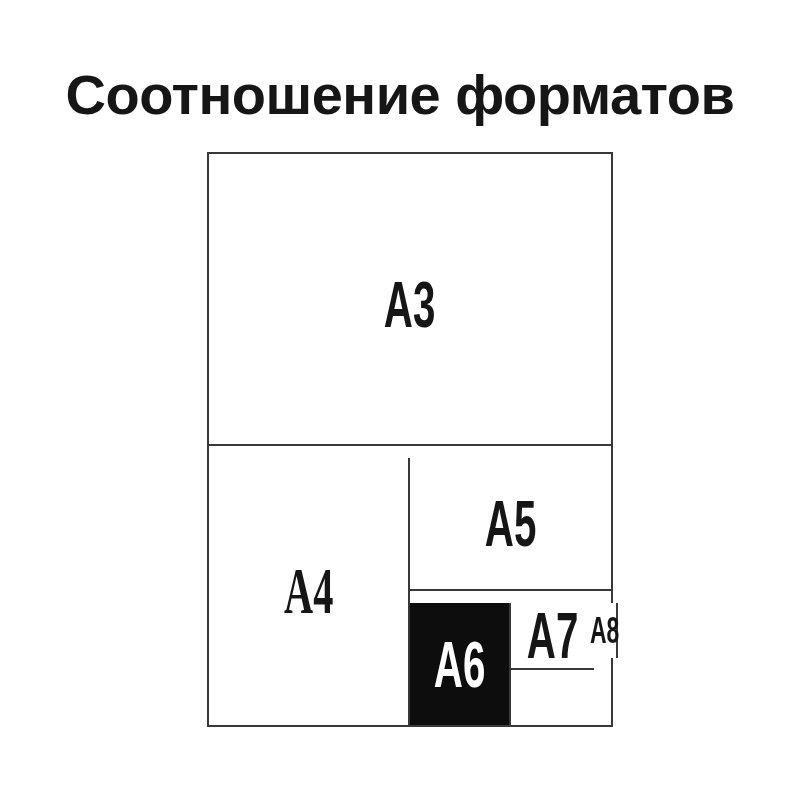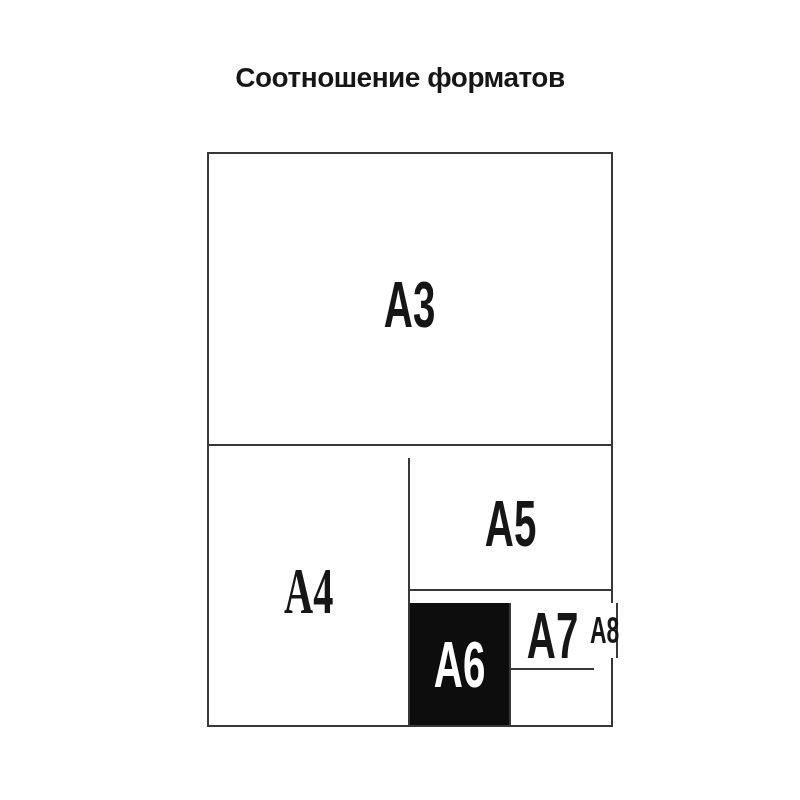--- a/index.html
+++ b/index.html
@@ -10,21 +10,21 @@
     position: relative;
     overflow: hidden;
   }
 
   .title {
     position: absolute;
     left: 0;
     top: 62px;
     width: 800px;
     text-align: center;
-    font-size: 28px;
+    font-size: 56px;
     font-weight: 700;
     letter-spacing: -0.5px;
     color: #161616;
   }
 
   .figure {
     position: absolute;
     left: 207px;
     top: 152px;
     width: 406px;

